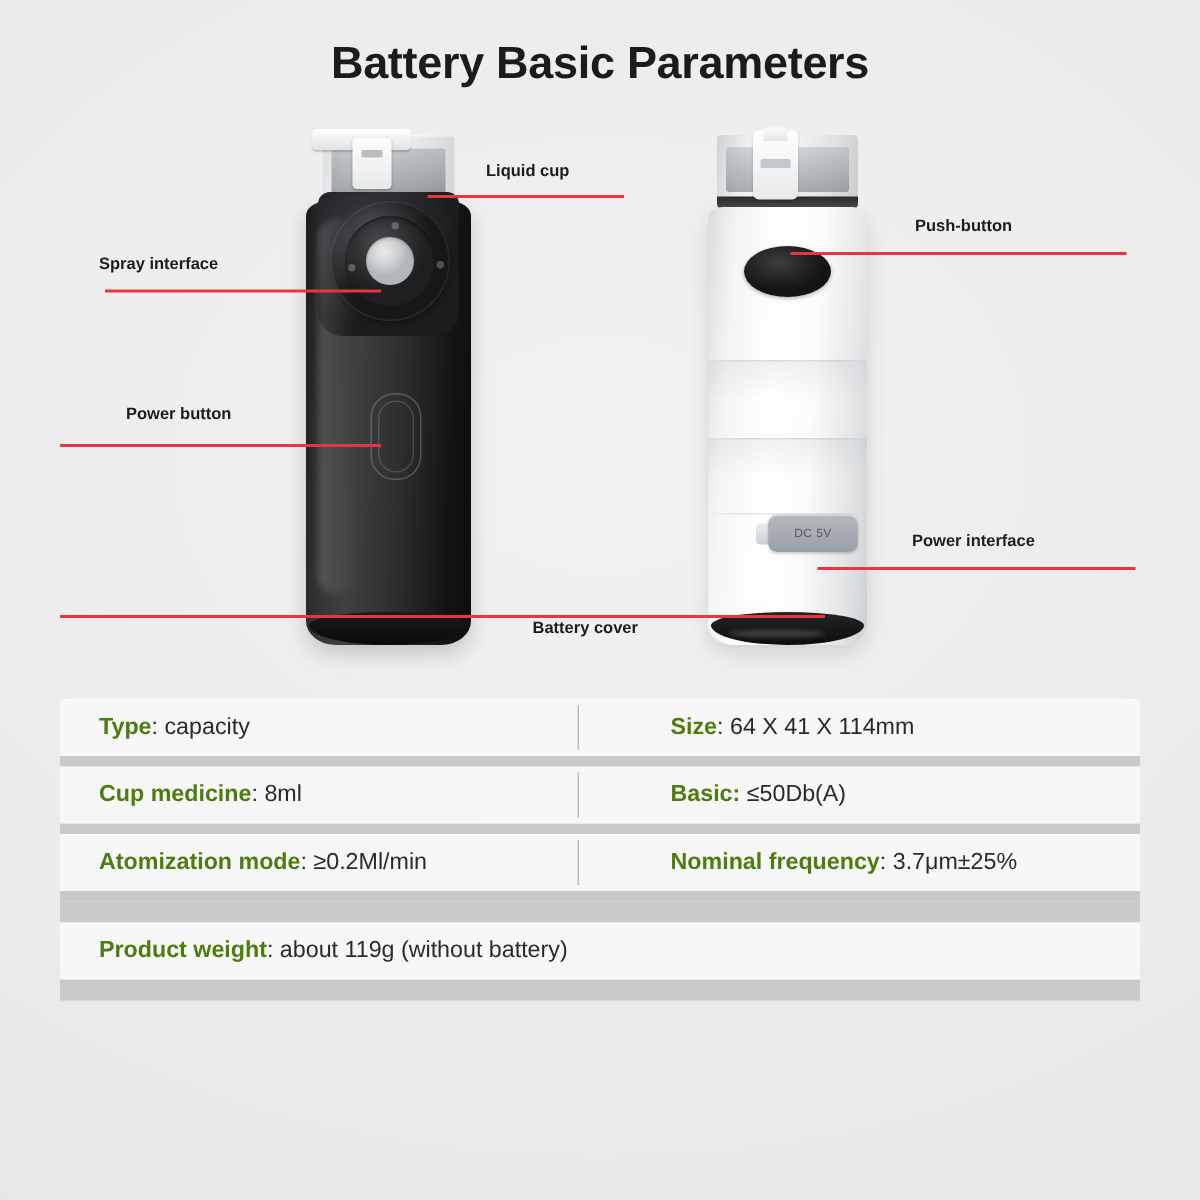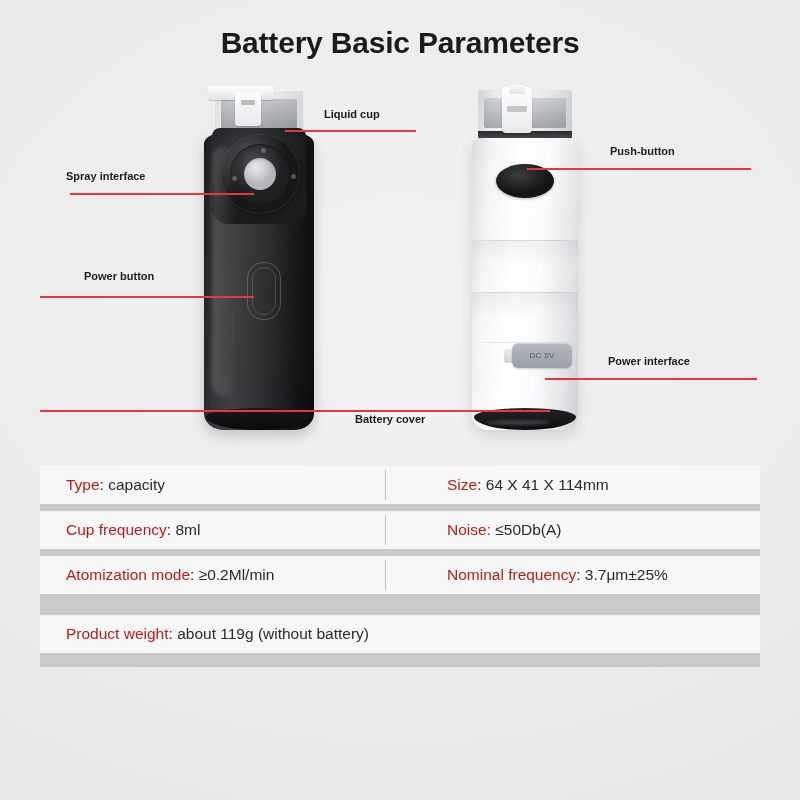--- a/index.html
+++ b/index.html
@@ -223,21 +223,21 @@
     display: flex;
     align-items: center;
   }
   .sgap { height: 7px; background: #c9c9c9; }
   .scell {
     padding-left: 26px;
     font-size: 15.5px;
     color: #2a2a2a;
     white-space: nowrap;
   }
-  .scell b { font-weight: normal; color: #b91c1c; }
+  .scell b { font-weight: bold; color: #4d7c0f; }
   .scell.left  { width: 345px; }
   .scell.right { flex: 1; padding-left: 36px; }
   .vdiv {
     position: absolute;
     left: 345px; top: 4px;
     width: 1px; height: 30px;
     background: #bdbdbd;
   }
   .srow.full .scell { width: auto; }
 </style>
@@ -322,23 +322,23 @@
   <div id="spec-table">
 
     <div class="srow">
       <div class="scell left"><b>Type</b><span>: </span><span>capacity</span></div>
       <div class="vdiv"></div>
       <div class="scell right"><b>Size</b><span>: </span><span>64 X 41 X 114mm</span></div>
     </div>
     <div class="sgap"></div>
 
     <div class="srow">
-      <div class="scell left"><b>Cup frequency</b><span>: </span><span>8ml</span></div>
+      <div class="scell left"><b>Cup medicine</b><span>: </span><span>8ml</span></div>
       <div class="vdiv"></div>
-      <div class="scell right"><b>Noise:</b><span> </span><span>≤50Db(A)</span></div>
+      <div class="scell right"><b>Basic:</b><span> </span><span>≤50Db(A)</span></div>
     </div>
     <div class="sgap"></div>
 
     <div class="srow">
       <div class="scell left"><b>Atomization mode</b><span>: </span><span>≥0.2Ml/min</span></div>
       <div class="vdiv"></div>
       <div class="scell right"><b>Nominal frequency</b><span>: </span><span>3.7μm±25%</span></div>
     </div>
     <div class="sgap"></div>
 

